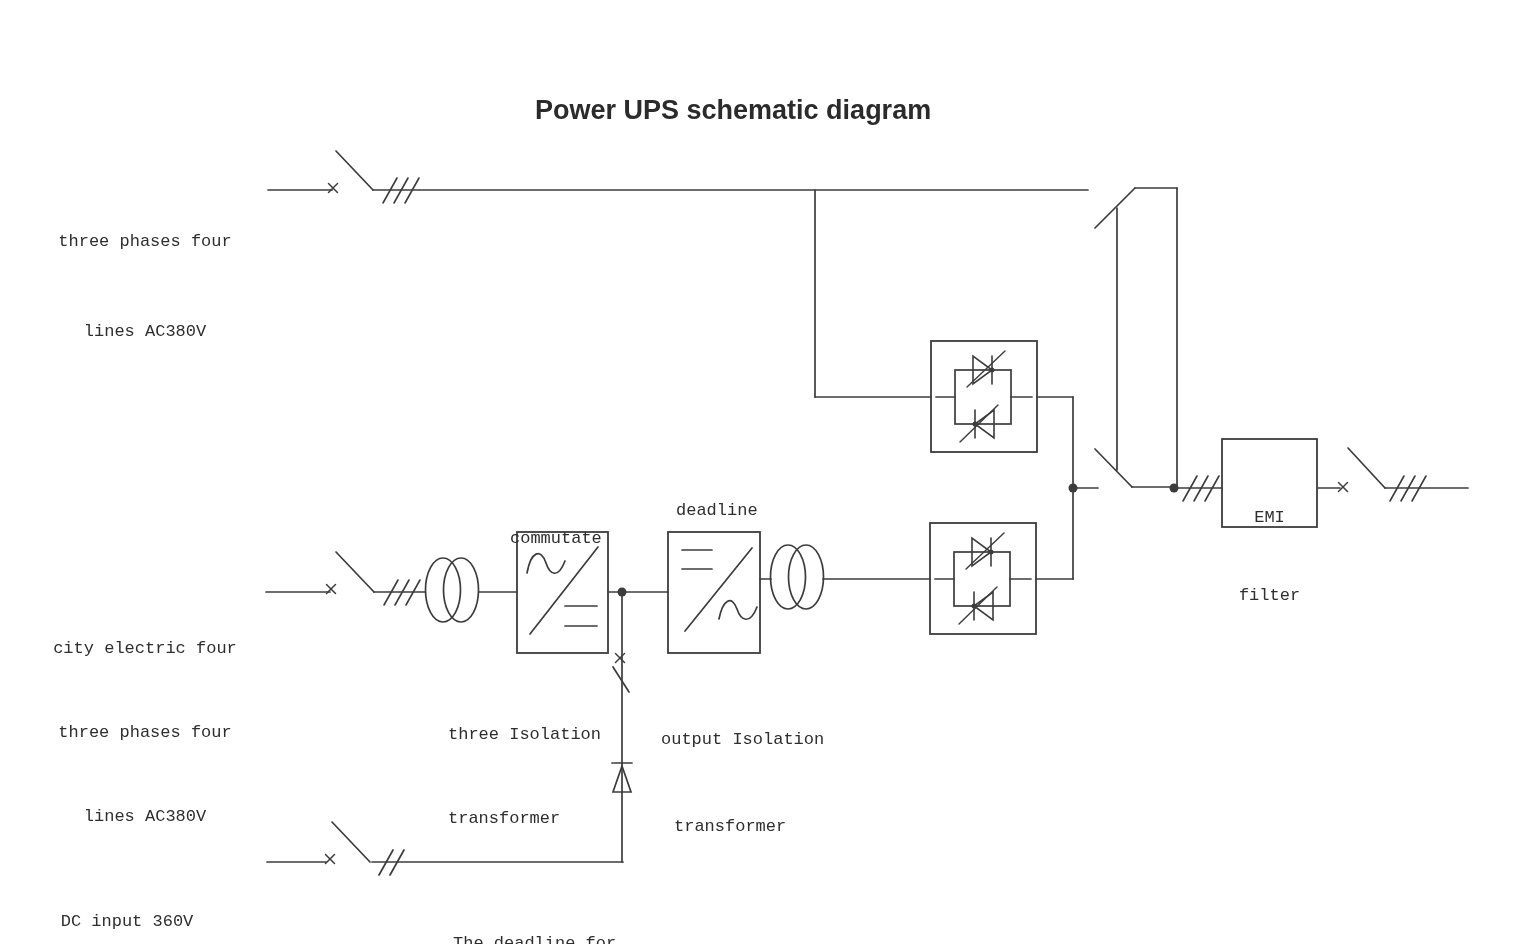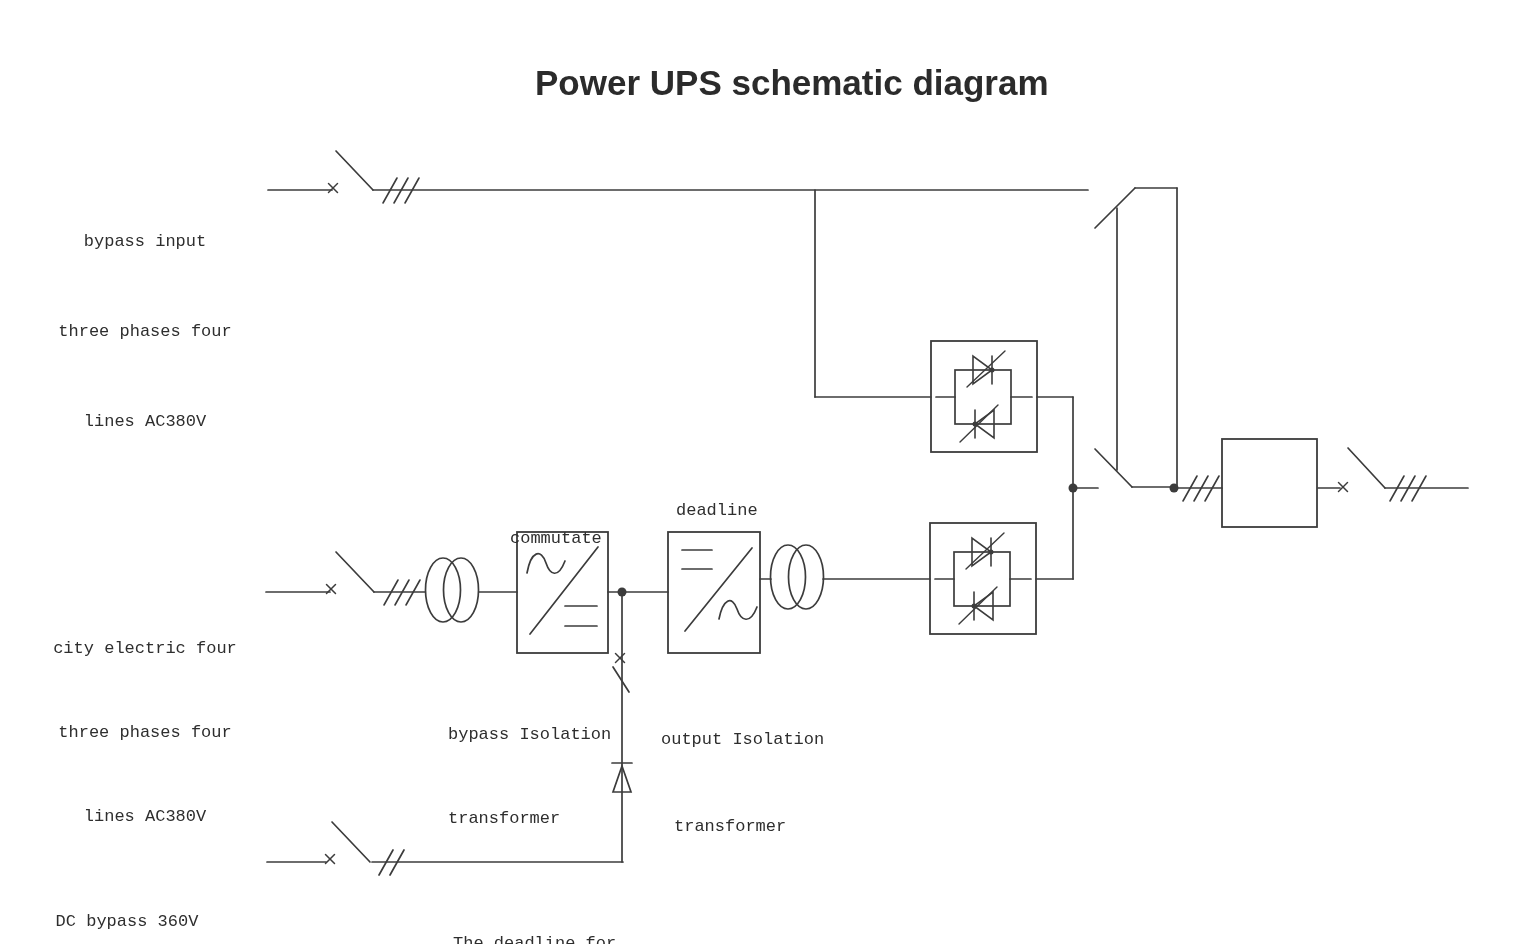--- a/index.html
+++ b/index.html
@@ -13,21 +13,21 @@
   }
   #wires{position:absolute;left:0;top:0;}
   #wires line,#wires rect,#wires polygon,#wires path,#wires ellipse{
     stroke:var(--line);stroke-width:1.7;fill:none;stroke-linecap:round;
   }
   #wires .dot{fill:var(--line);stroke:none;}
   .lbl{position:absolute;font-size:17px;line-height:28px;white-space:pre;}
   .center{text-align:center;}
   .title{
     position:absolute;font-family:"Liberation Sans","DejaVu Sans",sans-serif;
-    font-weight:700;font-size:35px;color:var(--title-color);
+    font-weight:700;font-size:27px;color:var(--title-color);margin-top:32px;
   }
 </style>
 </head>
 <body>
 
 <div id="stage">
 
   <svg id="wires" width="1527" height="944" viewBox="0 0 1527 944" xmlns="http://www.w3.org/2000/svg">
     <defs>
       <g id="x-mark">
@@ -166,49 +166,52 @@
     <g>
       <use href="#x-mark" x="1343" y="487"></use>
       <line x1="1348" y1="448" x2="1385" y2="488"></line>
     </g>
     <use href="#phase3" x="1390" y="488"></use>
   </svg>
 
   <div class="title" style="left:535px;top:63px">Power UPS schematic diagram</div>
 
   <div class="lbl center" style="left:35px;top:167px;width:220px;line-height:30px">
-    <div>bypass input</div>
     <div>three phases four</div>
     <div>lines AC380V</div>
   </div>
 
   <div class="lbl center" style="left:30px;top:579px;width:230px;line-height:28px">
     <div>city electric four</div>
     <div>three phases four</div>
     <div>lines AC380V</div>
   </div>
 
   <div class="lbl center" style="left:17px;top:852px;width:220px">
-    <div>DC bypass 360V</div>
+    <div>DC input 360V</div>
   </div>
 
   <div class="lbl" style="left:510px;top:525px">commutate</div>
 
   <div class="lbl" style="left:676px;top:497px">deadline</div>
 
   <div class="lbl" style="left:448px;top:665px;line-height:28px">
-    <div>bypass Isolation</div>
+    <div>three Isolation</div>
     <div>transformer</div>
   </div>
 
   <div class="lbl" style="left:661px;top:667px;line-height:29px">
     <div>output Isolation</div>
     <div style="margin-left:13px">transformer</div>
   </div>
 
   <div class="lbl" style="left:453px;top:869px;line-height:30px">
     <div>The deadline for</div>
     
   </div>
 
+  <div class="lbl center" style="left:1222px;top:453px;width:95px;line-height:26px">
+    <div>EMI</div>
+    <div>filter</div>
+  </div>
 
 
 </div>
 
 </body></html>

